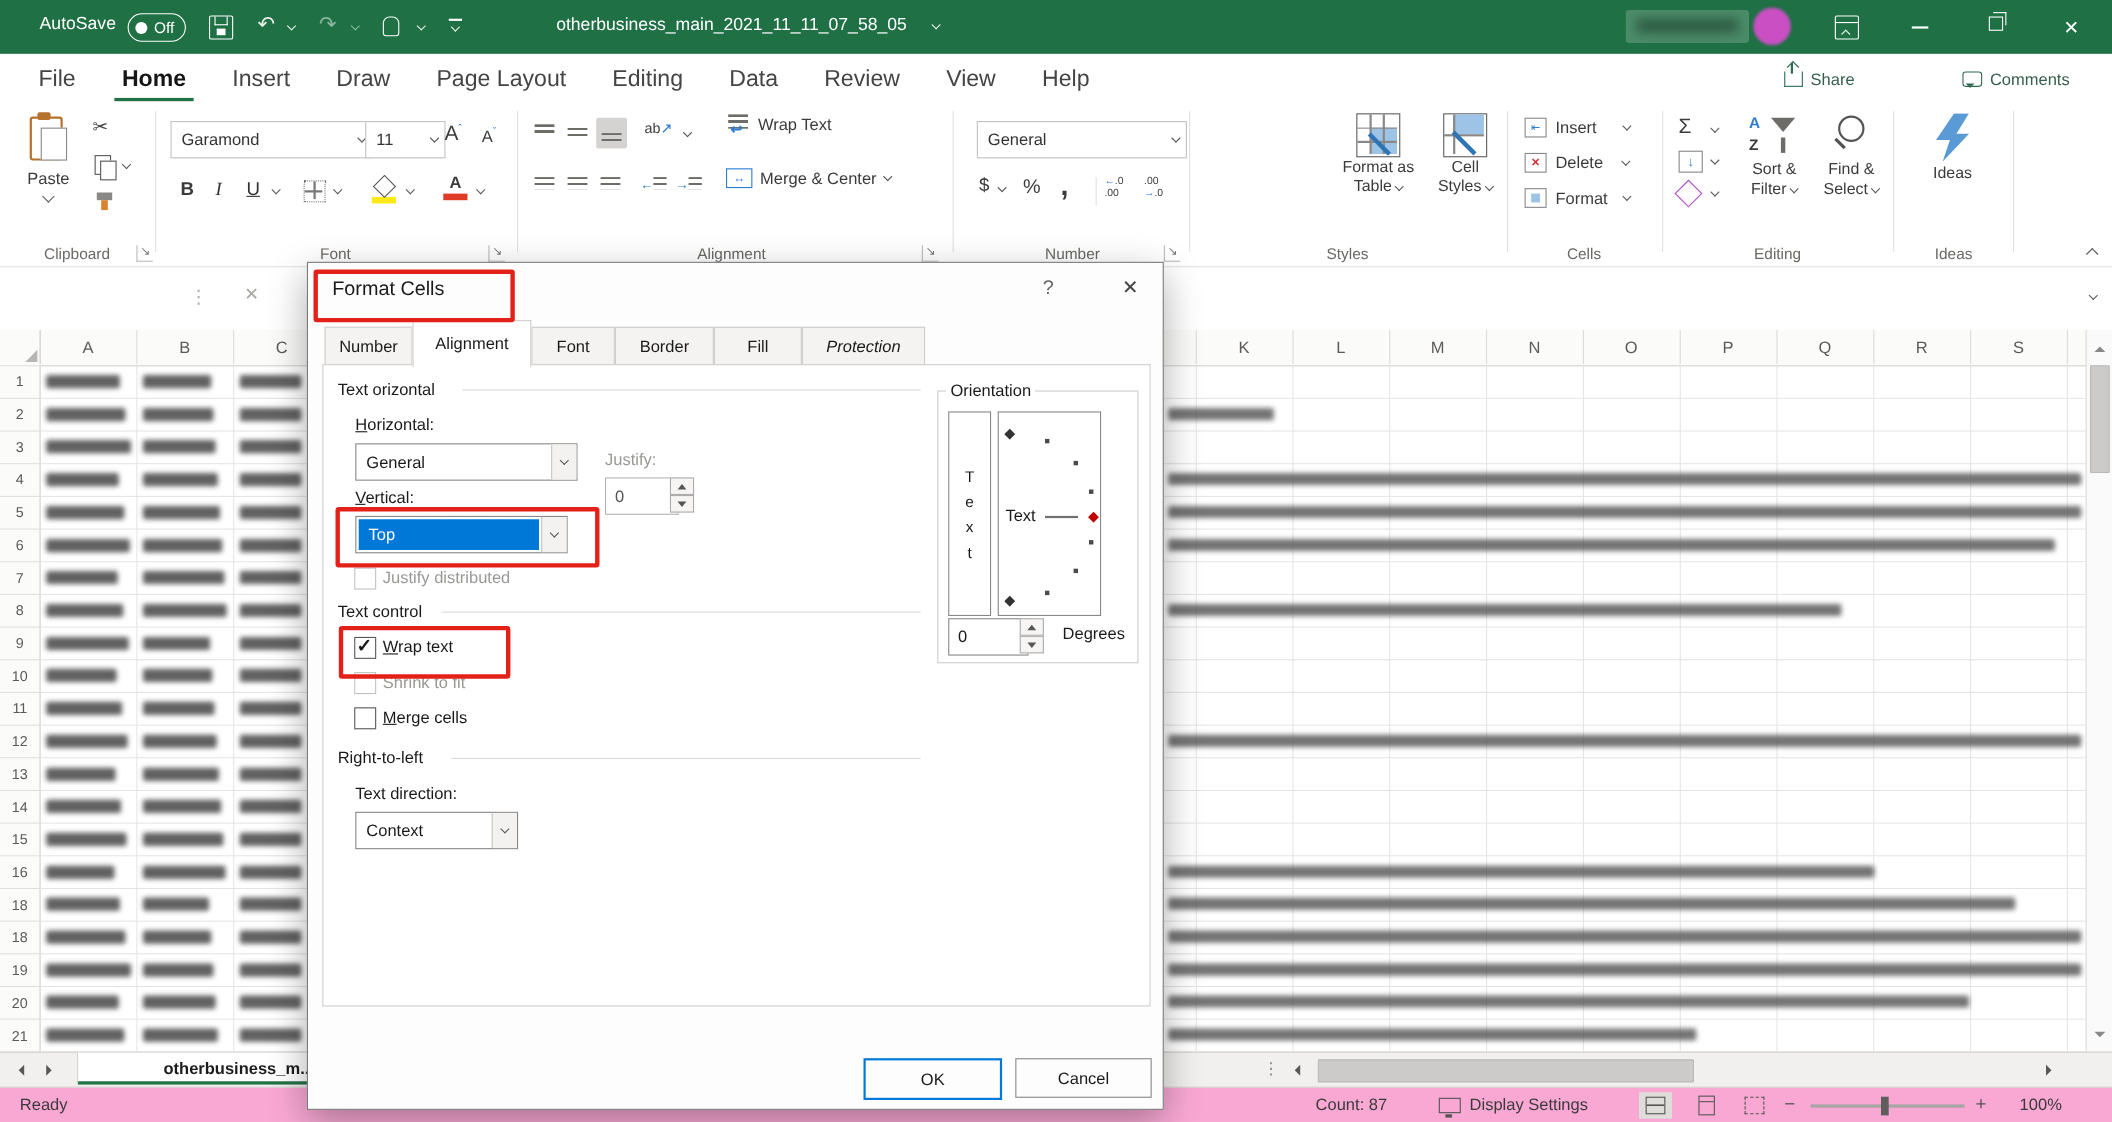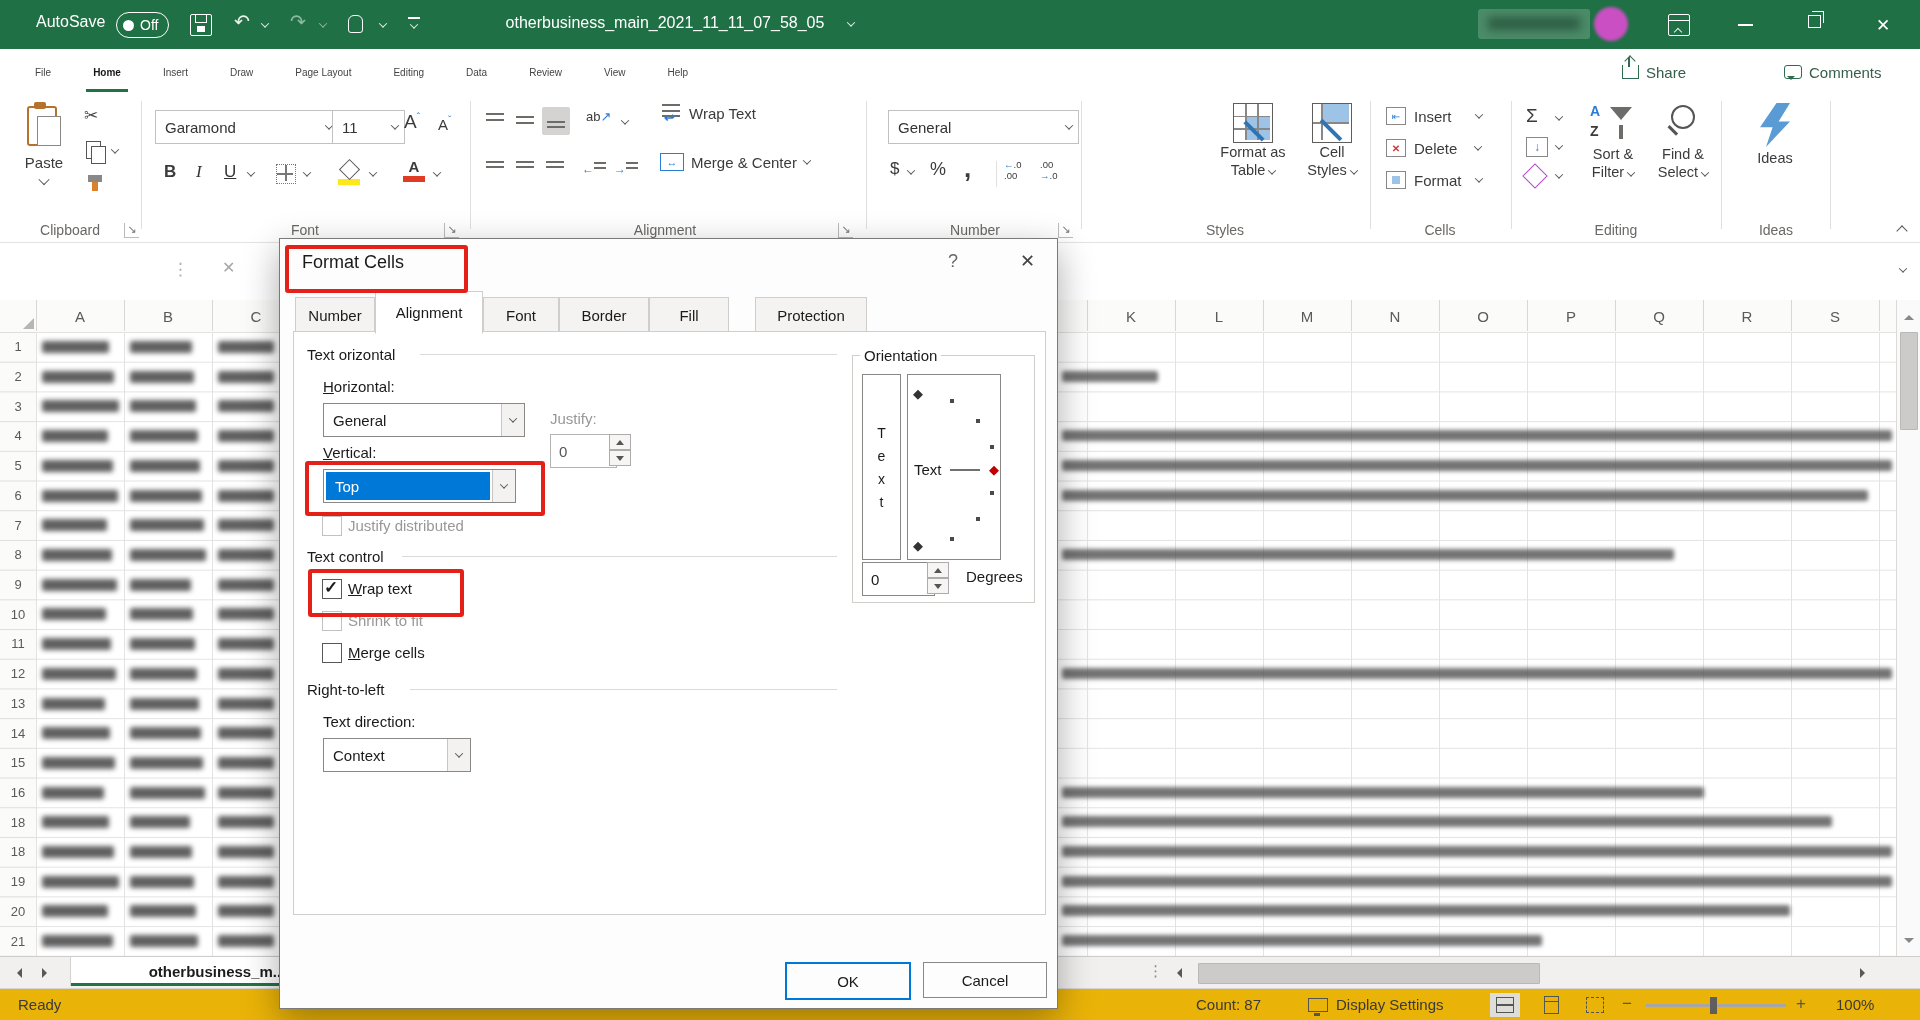--- a/index.html
+++ b/index.html
@@ -16,21 +16,21 @@
   #titlebar{left:0;top:0;width:1920px;height:49px;background:#1f7044;color:#fff}
   #titlebar .t{font-size:16px;color:#fff}
   .pill{border:1.5px solid #fff;border-radius:13px;height:24px;display:flex;align-items:center;padding:0 10px 0 6px;gap:6px;font-size:14px}
   .pilldot{width:11px;height:11px;border-radius:50%;background:#fff}
   .qat{color:#eaf2ec;font-size:19px}
   .dim{opacity:.55}
   #search{background:#a9c7b7;border-radius:2px;color:#24382c;font-size:16px}
   .winbtn{color:#fff;font-size:15px}
   
   #tabrow{left:0;top:49px;width:1920px;height:46px;background:#fff}
-  .rtab{padding:0 21px;height:46px;display:flex;align-items:center;font-size:10px;color:#444;position:relative}
+  .rtab{padding:0 21px;height:46px;display:flex;align-items:center;font-size:21px;color:#444;position:relative}
   .rtab.on{font-weight:bold;color:#161616}
   .rtab.on:after{content:"";position:absolute;left:14px;right:14px;bottom:3px;height:3px;background:#217346}
   .grnlabel{color:#355e4b;font-size:15px}
   
   #ribbon{left:0;top:95px;width:1920px;height:147px;background:#fff;border-bottom:1px solid #dddbd9}
   .gdiv{width:1px;top:6px;height:128px;background:#e2e0de;position:absolute}
   .gcap{position:absolute;top:127px;font-size:14px;color:#6a6865;text-align:center}
   .launch{position:absolute;top:128px;width:14px;height:14px;color:#777;font-size:11px;line-height:13px;text-align:center;border-left:1px solid #bbb;border-bottom:1px solid #bbb}
   .rbtxt{font-size:15px;color:#3b3b3b}
   .combo{border:1px solid #c3c1bf;background:#fff;display:flex;align-items:center;font-size:15px;color:#333}
@@ -47,21 +47,21 @@
   .hletter{position:absolute;top:0;height:100%;display:flex;align-items:center;justify-content:center;font-size:15px;color:#5c5a58;width:88px}
   .rownum{position:absolute;left:0;width:36px;display:flex;align-items:center;justify-content:center;font-size:13px;color:#5c5a58}
   .bar{position:absolute;height:12px;background:#3f3f3f;filter:blur(2.4px);opacity:.82;border-radius:2px}
   .barR{position:absolute;height:11px;background:#525252;filter:blur(2.2px);opacity:.8;border-radius:2px}
   
   .sb{background:#fafafa}
   .thumb{background:#cdcbc9;border:1px solid #bab8b6;border-radius:1px}
   .tri{width:0;height:0;border:5px solid transparent}
   
   #tabsrow{left:0;top:956px;width:1920px;height:32px;background:#f1f0ef;border-top:1px solid #cfcdcb}
-  #statusbar{left:0;top:988px;width:1920px;height:32px;background:#eab308;border-top:1px solid #d8d6d4;font-size:15px;color:#3a3a3a}
+  #statusbar{left:0;top:988px;width:1920px;height:32px;background:#f9a8d4;border-top:1px solid #d8d6d4;font-size:15px;color:#3a3a3a}
   
   #dialog{left:279px;top:238px;width:777px;height:769px;background:#fdfdfd;border:1px solid #7a7a7a;box-shadow:0 12px 34px rgba(0,0,0,.33);z-index:50}
   #dialog .lbl{font-size:15px;color:#1a1a1a}
   #dialog .gray{color:#9a9896}
   .dtab{position:absolute;background:#f4f3f2;border:1px solid #d0cecb;display:flex;align-items:center;justify-content:center;font-size:15px;color:#1a1a1a}
   .dtab.on{background:#fff;border-bottom-color:#fff;z-index:2}
   .rule{position:absolute;height:1px;background:#dcdad8}
   .wcombo{position:absolute;border:1px solid #8a8886;background:#fff;font-size:15px;color:#1a1a1a;display:flex;align-items:center}
   .wcombo .btn{margin-left:auto;width:22px;align-self:stretch;border-left:1px solid #c8c6c4;background:#f3f2f1;display:flex;align-items:center;justify-content:center}
   .cb{position:absolute;width:18px;height:18px;background:#fff;border:1px solid #5a5856}
@@ -494,21 +494,21 @@
     <span class="a" style="left:668px;top:12px;font-size:18px;color:#666">?</span>
     <span class="a" style="left:740px;top:11px;font-size:18px;color:#444">✕</span>
     <div class="redbox" style="left:5px;top:6px;width:175px;height:40px"></div>
 
     <div id="dtabs">
         <div class="dtab" style="left: 15px; top: 58px; width: 78px; height: 35px;">Number</div>
         <div class="dtab on" style="left: 95px; top: 52px; width: 106px; height: 41px;">Alignment</div>
         <div class="dtab" style="left: 203px; top: 58px; width: 74px; height: 35px;">Font</div>
         <div class="dtab" style="left: 279px; top: 58px; width: 88px; height: 35px;">Border</div>
         <div class="dtab" style="left: 369px; top: 58px; width: 78px; height: 35px;">Fill</div>
-        <div class="dtab" style="left: 475px; top: 58px; width: 110px; height: 35px;">Protection</div>
+        <div class="dtab" style="left: 449px; top: 58px; width: 110px; height: 35px; font-style: italic;">Protection</div>
       </div>
     <div class="a" style="left:13px;top:92px;width:751px;height:582px;border:1px solid #d0cecb;background:#fff"></div>
 
     <span class="a lbl" style="left:27px;top:107px">Text orizontal</span>
     <div class="rule" style="left:140px;top:115px;width:417px"></div>
     <span class="a lbl" style="left:43px;top:139px"><u>H</u>orizontal:</span>
     <div class="wcombo" style="left:43px;top:164px;width:191px;height:32px;padding-left:9px">
       <span>General</span>
       <span class="btn">
           <i class="cv sm"></i>

